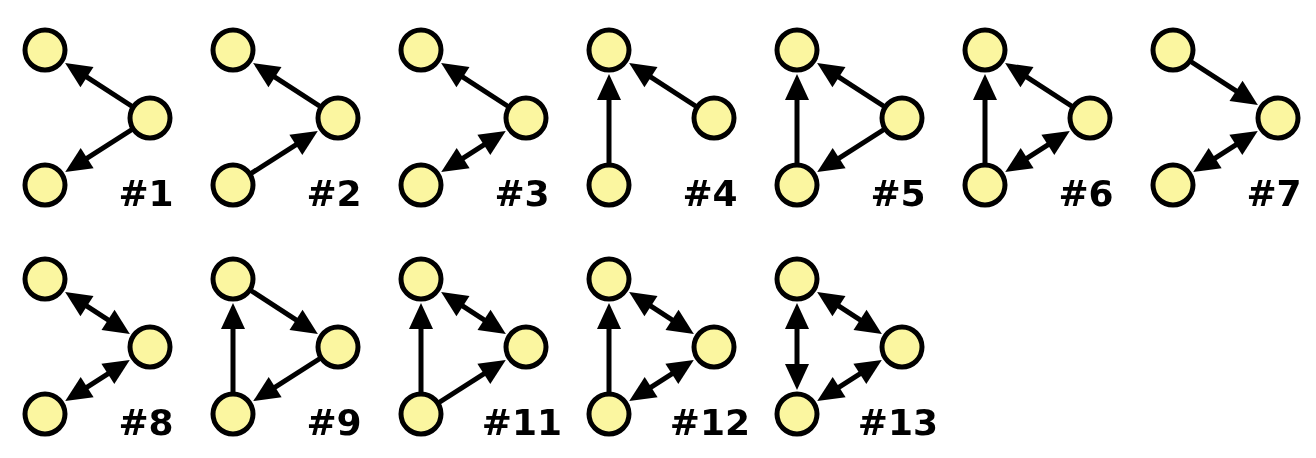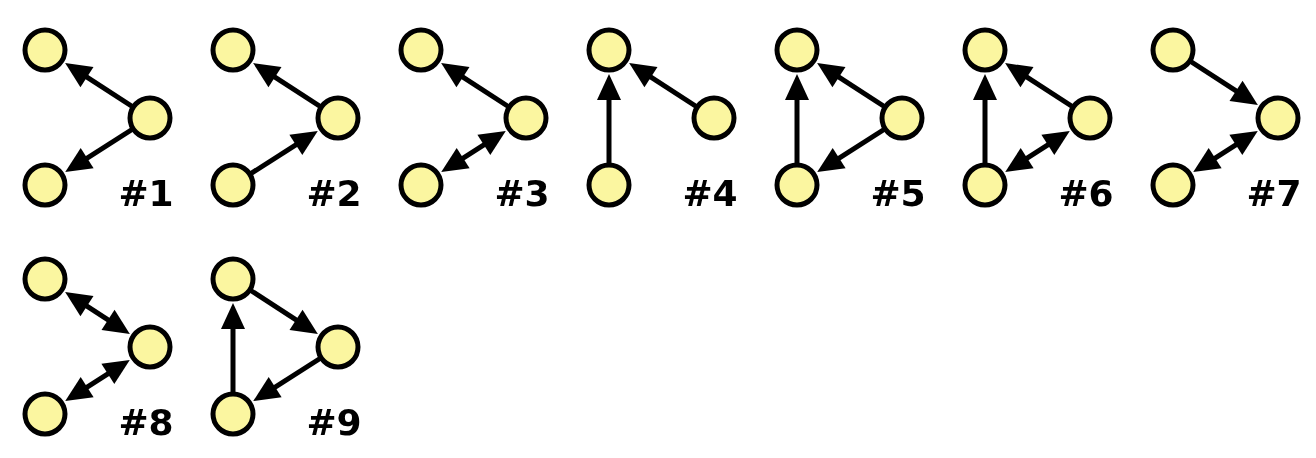--- a/index.html
+++ b/index.html
@@ -131,14 +131,56 @@
           <polygon points="129.85546506652204,104.95401547165237 101.50922662441376,100.8931330326814 114.5552111527614,80.74859809920345" fill="#000000"></polygon>
           <line x1="150" y1="118" x2="82.09198555683781" y2="161.33178064468444" stroke="#000000" stroke-width="5"></line>
           <polygon points="65.23199212191153,172.0900621698279 80.69501467222963,147.98830012618564 93.60495250240177,168.2202922480972" fill="#000000"></polygon>
           <line x1="45" y1="185" x2="45" y2="94" stroke="#000000" stroke-width="5"></line>
           <polygon points="45,74 57,100 33,100" fill="#000000"></polygon>
           <circle cx="45" cy="50" r="20" fill="#fbf6a0" stroke="#000000" stroke-width="5"></circle>
           <circle cx="150" cy="118" r="20" fill="#fbf6a0" stroke="#000000" stroke-width="5"></circle>
           <circle cx="45" cy="185" r="20" fill="#fbf6a0" stroke="#000000" stroke-width="5"></circle>
           <text x="146" y="206" text-anchor="middle" fill="#000000">#9</text>
         </svg></div>
+      <div class="motif-cell"><svg width="188" height="229" viewBox="0 0 188 229">
+          <polygon points="65.14453493347796,63.04598452834763 80.4447888472386,87.25140190079655 93.49077337558624,67.1068669673186" fill="#000000"></polygon>
+          <line x1="81.93164737804292" y1="73.91763830197065" x2="113.06835262195708" y2="94.08236169802935" stroke="#000000" stroke-width="5"></line>
+          <polygon points="129.85546506652204,104.95401547165237 101.50922662441376,100.8931330326814 114.5552111527614,80.74859809920345" fill="#000000"></polygon>
+          <line x1="45" y1="185" x2="45" y2="94" stroke="#000000" stroke-width="5"></line>
+          <polygon points="45,74 57,100 33,100" fill="#000000"></polygon>
+          <line x1="45" y1="185" x2="112.90801444316219" y2="141.66821935531556" stroke="#000000" stroke-width="5"></line>
+          <polygon points="129.76800787808847,130.9099378301721 114.30498532777037,155.01169987381436 101.39504749759823,134.7797077519028" fill="#000000"></polygon>
+          <circle cx="45" cy="50" r="20" fill="#fbf6a0" stroke="#000000" stroke-width="5"></circle>
+          <circle cx="150" cy="118" r="20" fill="#fbf6a0" stroke="#000000" stroke-width="5"></circle>
+          <circle cx="45" cy="185" r="20" fill="#fbf6a0" stroke="#000000" stroke-width="5"></circle>
+          <text x="146" y="206" text-anchor="middle" fill="#000000">#11</text>
+        </svg></div>
+      <div class="motif-cell"><svg width="188" height="229" viewBox="0 0 188 229">
+          <polygon points="65.14453493347796,63.04598452834763 80.4447888472386,87.25140190079655 93.49077337558624,67.1068669673186" fill="#000000"></polygon>
+          <line x1="81.93164737804292" y1="73.91763830197065" x2="113.06835262195708" y2="94.08236169802935" stroke="#000000" stroke-width="5"></line>
+          <polygon points="129.85546506652204,104.95401547165237 101.50922662441376,100.8931330326814 114.5552111527614,80.74859809920345" fill="#000000"></polygon>
+          <line x1="45" y1="185" x2="45" y2="94" stroke="#000000" stroke-width="5"></line>
+          <polygon points="45,74 57,100 33,100" fill="#000000"></polygon>
+          <polygon points="65.23199212191153,172.0900621698279 93.60495250240177,168.2202922480972 80.69501467222963,147.98830012618564" fill="#000000"></polygon>
+          <line x1="82.09198555683781" y1="161.33178064468444" x2="112.90801444316219" y2="141.66821935531556" stroke="#000000" stroke-width="5"></line>
+          <polygon points="129.76800787808847,130.9099378301721 114.30498532777037,155.01169987381436 101.39504749759823,134.7797077519028" fill="#000000"></polygon>
+          <circle cx="45" cy="50" r="20" fill="#fbf6a0" stroke="#000000" stroke-width="5"></circle>
+          <circle cx="150" cy="118" r="20" fill="#fbf6a0" stroke="#000000" stroke-width="5"></circle>
+          <circle cx="45" cy="185" r="20" fill="#fbf6a0" stroke="#000000" stroke-width="5"></circle>
+          <text x="146" y="206" text-anchor="middle" fill="#000000">#12</text>
+        </svg></div>
+      <div class="motif-cell"><svg width="188" height="229" viewBox="0 0 188 229">
+          <polygon points="65.14453493347796,63.04598452834763 80.4447888472386,87.25140190079655 93.49077337558624,67.1068669673186" fill="#000000"></polygon>
+          <line x1="81.93164737804292" y1="73.91763830197065" x2="113.06835262195708" y2="94.08236169802935" stroke="#000000" stroke-width="5"></line>
+          <polygon points="129.85546506652204,104.95401547165237 101.50922662441376,100.8931330326814 114.5552111527614,80.74859809920345" fill="#000000"></polygon>
+          <polygon points="45,74 33,100 57,100" fill="#000000"></polygon>
+          <line x1="45" y1="94" x2="45" y2="141" stroke="#000000" stroke-width="5"></line>
+          <polygon points="45,161 33,135 57,135" fill="#000000"></polygon>
+          <polygon points="65.23199212191153,172.0900621698279 93.60495250240177,168.2202922480972 80.69501467222963,147.98830012618564" fill="#000000"></polygon>
+          <line x1="82.09198555683781" y1="161.33178064468444" x2="112.90801444316219" y2="141.66821935531556" stroke="#000000" stroke-width="5"></line>
+          <polygon points="129.76800787808847,130.9099378301721 114.30498532777037,155.01169987381436 101.39504749759823,134.7797077519028" fill="#000000"></polygon>
+          <circle cx="45" cy="50" r="20" fill="#fbf6a0" stroke="#000000" stroke-width="5"></circle>
+          <circle cx="150" cy="118" r="20" fill="#fbf6a0" stroke="#000000" stroke-width="5"></circle>
+          <circle cx="45" cy="185" r="20" fill="#fbf6a0" stroke="#000000" stroke-width="5"></circle>
+          <text x="146" y="206" text-anchor="middle" fill="#000000">#13</text>
+        </svg></div>
     </div>
 </div>
 
 </body></html>

